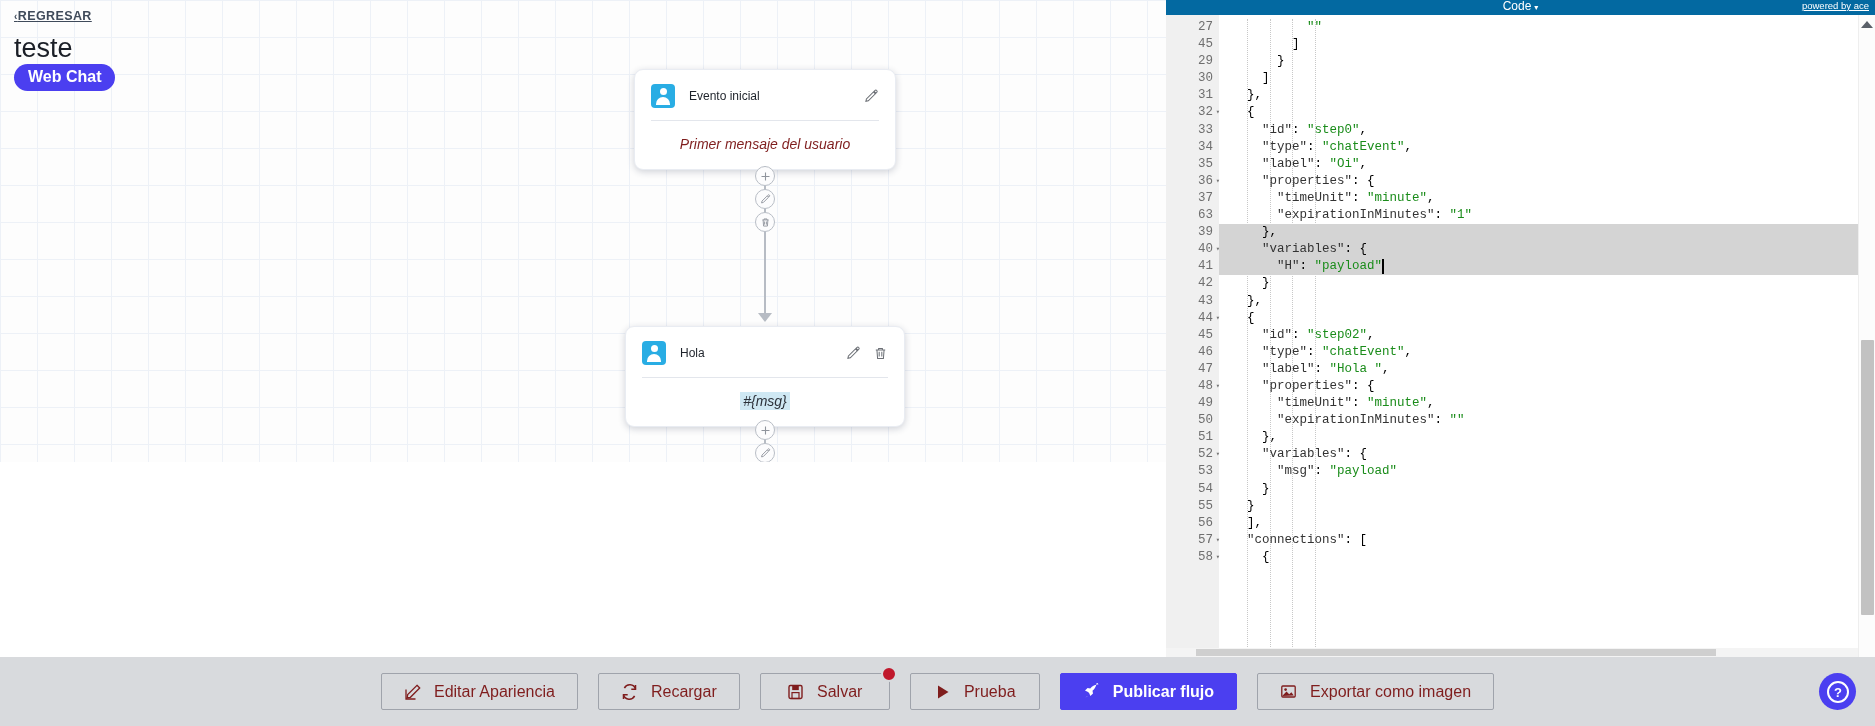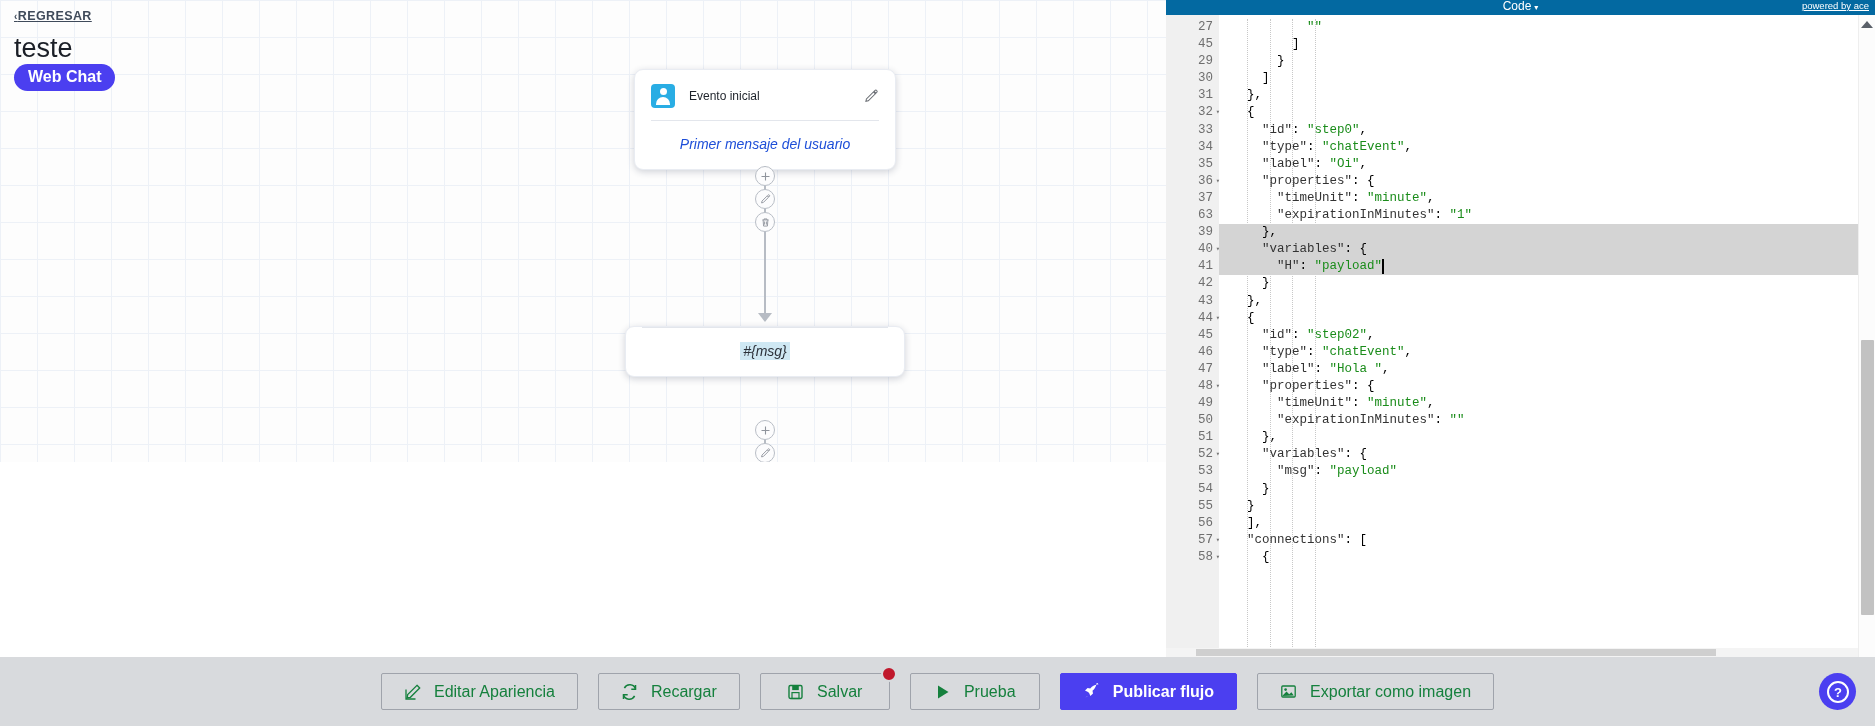--- a/index.html
+++ b/index.html
@@ -57,21 +57,21 @@
   }
   .node-avatar::after {
     content:""; position:absolute; left:50%; top:13px; width:14px; height:8px;
     margin-left:-7px; border-radius:7px 7px 0 0; background:#fff;
   }
   .node-title { font-size:12px; font-weight:normal; color:#1e232b; flex:1; }
   .node-actions { display:flex; gap:12px; align-items:center; }
   .node-actions .ic { width:15px; height:15px; cursor:pointer; opacity:.75; }
   .node-divider { height:1px; background:#e3e6ec; margin:0 16px; }
   .node-body { padding:14px 16px 16px; text-align:center; }
-  .node-placeholder { font-size:14px; font-style:italic; color:#1d4ed8; }
+  .node-placeholder { font-size:14px; font-style:italic; color:#7f1d1d; }
   .node-var {
     display:inline-block; font-size:14px; font-style:italic; color:#2b3038;
     background:#cfe8f3; padding:1px 3px;
   }
 
   #node-initial { left:634px; top:69px; width:262px; }
   #node-hola    { left:625px; top:326px; width:280px; }
 
   
   .conn-line { position:absolute; width:2px; background:#b7bcc4; }
@@ -161,21 +161,21 @@
   #toolbar {
     position:absolute; left:0; bottom:0; width:1875px; height:69px;
     background:#d8dadd; display:flex; align-items:center;
     justify-content:center; gap:20px;
   }
   .tb-btn {
     position:relative;
     display:flex; align-items:center; justify-content:center; gap:13px;
     min-width:130px; height:37px; padding:0 22px;
     border:1px solid #9fa3ab; background:transparent;
-    font-size:16px; color:#15803d; cursor:pointer; border-radius:2px;
+    font-size:16px; color:#7f1d1d; cursor:pointer; border-radius:2px;
     font-family:"Liberation Sans", sans-serif;
   }
   .tb-btn.primary {
     background:#4b3ff0; border-color:#4b3ff0; color:#fff; font-weight:bold;
   }
   .tb-btn .ic { width:17px; height:17px; display:block; }
   .badge-dot {
     position:absolute; right:-8px; top:-8px; width:16px; height:16px;
     border-radius:50%; background:#c0182c; border:2px solid #d8dadd;
   }
@@ -226,20 +226,32 @@
         </svg>
       </span>
     <span class="mini-btn">
         <svg width="11" height="11" viewBox="0 0 12 12">
           <path d="M2.6 3.2h6.8M4.4 3.2V2.1h3.2v1.1M3.4 3.2l.5 6.7h4.2l.5-6.7M5 4.9v3.4M7 4.9v3.4" fill="none" stroke="#8f949c" stroke-width="1"></path>
         </svg>
       </span>
   </div>
 
   <div class="node" id="node-hola">
+    <div class="node-head">
+      <span class="node-avatar"></span>
+      <span class="node-title">Hola</span>
+      <span class="node-actions">
+        <svg class="ic" viewBox="0 0 16 16">
+            <path d="M11.6 1.6a1.4 1.4 0 0 1 2 2l-.8.8-2-2zM10.1 3.1l2 2L4.6 12.6l-2.6.6.6-2.6z" fill="none" stroke="#3b4048" stroke-width="1.1"></path>
+          </svg>
+        <svg class="ic" viewBox="0 0 16 16">
+            <path d="M3 4.2h10M6 4.2V2.6h4v1.6M4.2 4.2l.7 9.2h6.2l.7-9.2M6.6 6.2v5M9.4 6.2v5" fill="none" stroke="#3b4048" stroke-width="1.1"></path>
+          </svg>
+      </span>
+    </div>
     <div class="node-divider"></div>
     <div class="node-body">
       <span class="node-var">#{msg}</span>
     </div>
   </div>
 
   <div class="conn-line" style="left:764px; top:420px; height:237px;"></div>
   <div class="mini-btns" style="left:755px; top:420px;">
     <span class="mini-btn">
         <svg width="11" height="11" viewBox="0 0 11 11">

